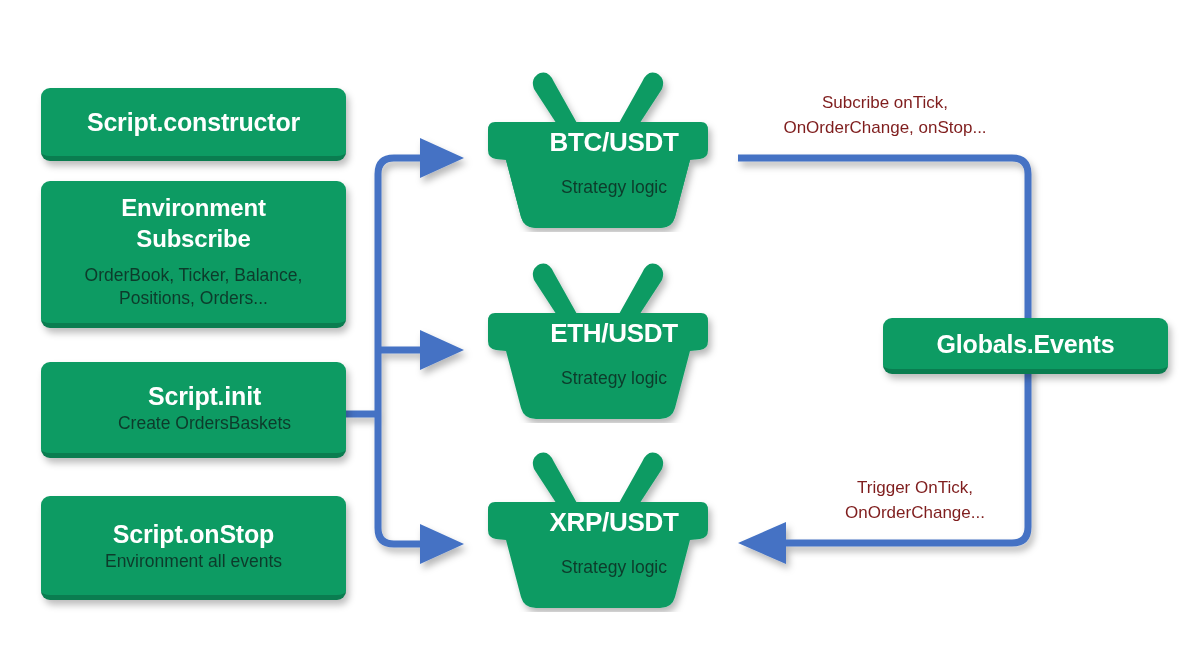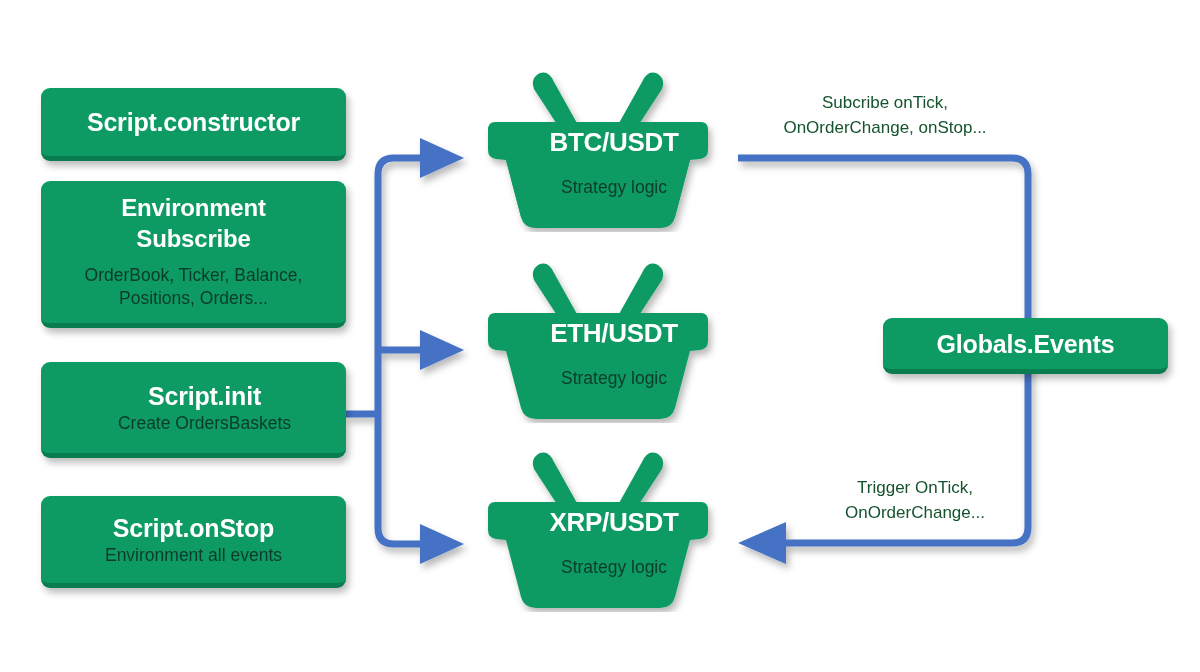--- a/index.html
+++ b/index.html
@@ -60,21 +60,21 @@
     font-weight: normal;
     font-size: 17.5px;
     line-height: 1.35;
     text-align: center;
     white-space: pre-line;
   }
 
   #box-constructor { left: 41px;  top: 88px;  width: 305px; height: 73px; }
   #box-environment { left: 41px;  top: 181px; width: 305px; height: 147px; }
   #box-init        { left: 41px;  top: 362px; width: 305px; height: 96px; padding-left: 32px; }
-  #box-onstop      { left: 41px;  top: 496px; width: 305px; height: 92px; }
+  #box-onstop      { left: 41px;  top: 496px; width: 305px; height: 104px; }
   #box-globals     { left: 883px; top: 318px; width: 285px; height: 56px; }
 
   #box-environment .node-title { font-size: 24px; }
   #box-environment .node-sub   { margin-top: 9px; }
   #box-init .node-title        { font-size: 25px; }
   #box-globals .node-title     { font-size: 25px; }
 
   
   .basket {
     position: absolute;
@@ -103,21 +103,21 @@
     line-height: 1.2;
     margin-top: 19px;
   }
   #basket-btc { left: 478px; top: 72px; }
   #basket-eth { left: 478px; top: 263px; }
   #basket-xrp { left: 478px; top: 452px; }
 
   
   .edge-label {
     position: absolute;
-    color: #14532d;
+    color: #7f1d1d;
     font-size: 17px;
     line-height: 1.45;
     text-align: center;
     white-space: pre-line;
     z-index: 5;
   }
   #label-subscribe { left: 735px; top: 91px;  width: 300px; }
   #label-trigger   { left: 790px; top: 476px; width: 250px; }
 </style>
 </head>

